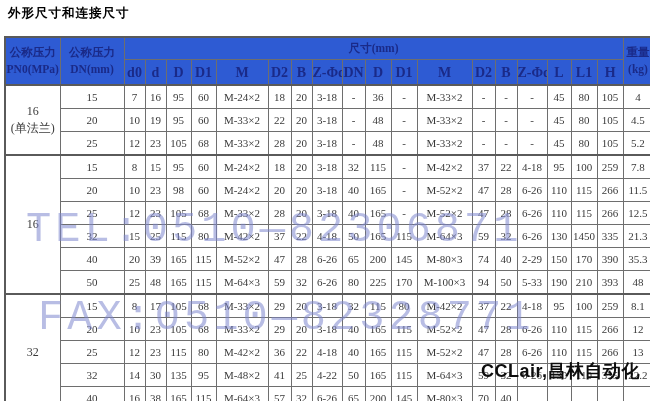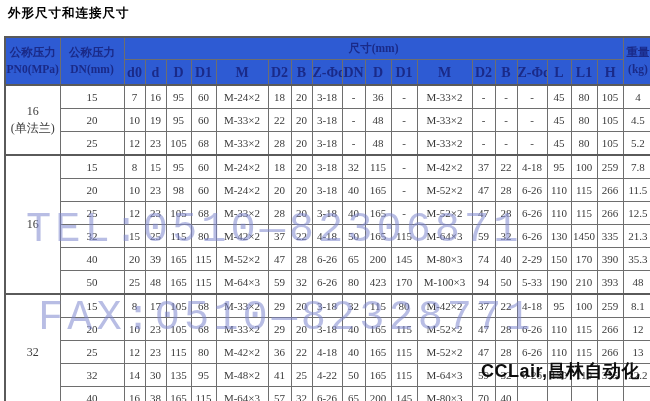--- a/index.html
+++ b/index.html
@@ -283,21 +283,21 @@
         <td>50</td>
         <td>25</td>
         <td>48</td>
         <td>165</td>
         <td>115</td>
         <td>M-64×3</td>
         <td>59</td>
         <td>32</td>
         <td>6-26</td>
         <td>80</td>
-        <td>423</td>
+        <td>225</td>
         <td>170</td>
         <td>M-100×3</td>
         <td>94</td>
         <td>50</td>
         <td>5-33</td>
         <td>190</td>
         <td>210</td>
         <td>393</td>
         <td>48</td>
       </tr>

